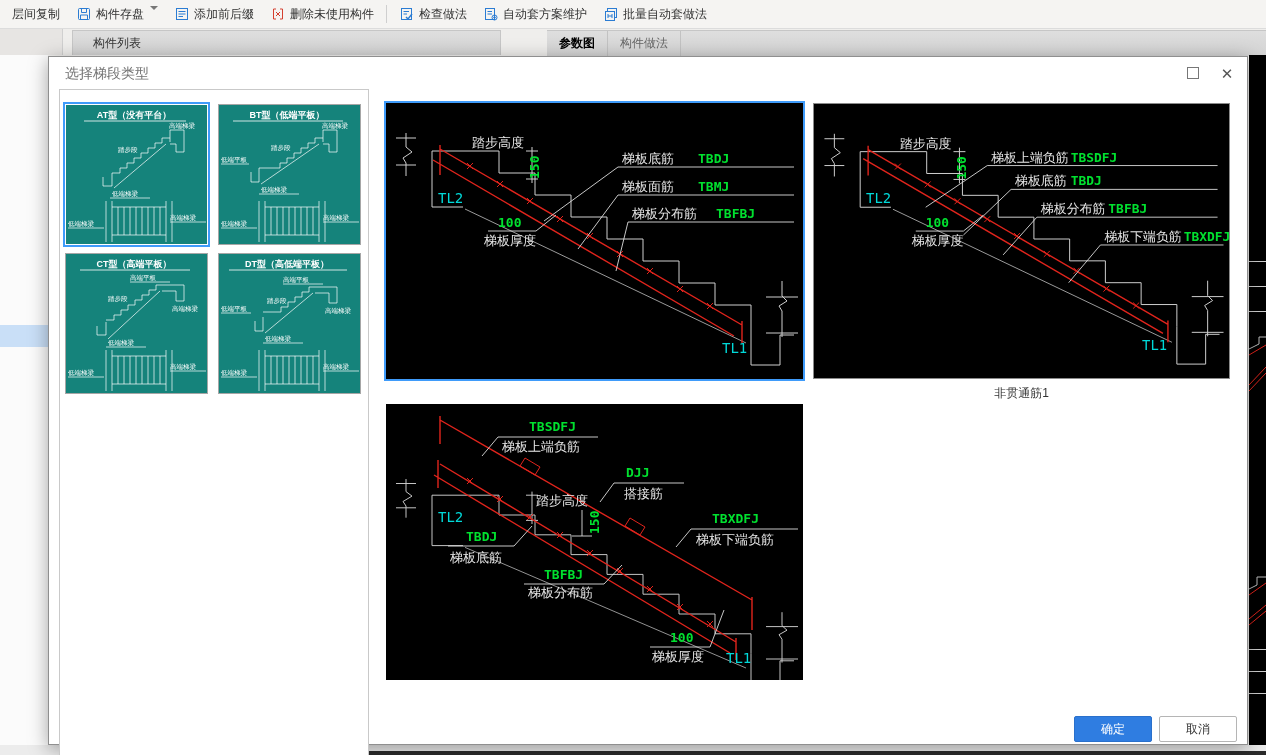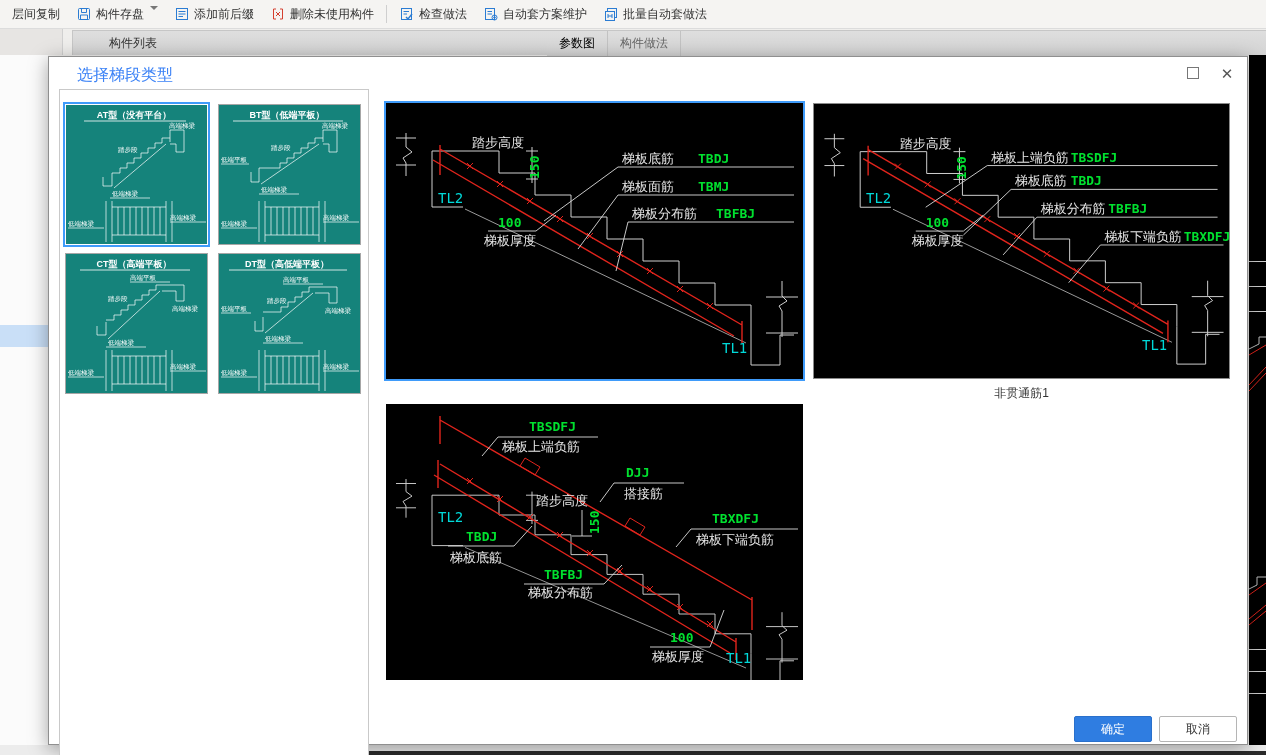--- a/index.html
+++ b/index.html
@@ -8,39 +8,39 @@
   
   .toolbar{position:absolute;left:0;top:0;right:0;height:28px;background:#f5f4f2;
            border-bottom:1px solid #dcdcdc;display:flex;align-items:center;padding-left:4px}
   .tb-item{display:flex;gap:4px;padding:3px 8px;font-size:12px;color:#333;cursor:pointer;white-space:nowrap}
   .tb-item svg{display:block}
   .tb-sep{width:1px;height:18px;background:#cfcfcf;margin:0 4px}
   .caret{width:0;height:0;border-left:4px solid transparent;border-right:4px solid transparent;border-top:4px solid #777;margin-left:2px}
   
   .subheader{position:absolute;left:0;top:29px;right:0;height:26px;background:#efeeec}
   .sub-left{position:absolute;left:0;top:0;width:62px;height:26px;background:#e7e5e3;border-right:1px solid #d0d0d0}
-  .sub-main{position:absolute;left:72px;top:1px;width:491px;height:25px;background:linear-gradient(#dedede,#d3d3d3);
-            border:1px solid #c6c6c6;border-bottom:none;display:flex;align-items:center;padding-left:36px;font-size:12px;color:#333;box-sizing:border-box}
+  .sub-main{position:absolute;left:72px;top:1px;width:429px;height:25px;background:linear-gradient(#dedede,#d3d3d3);
+            border:1px solid #c6c6c6;border-bottom:none;display:flex;align-items:center;padding-left:20px;font-size:12px;color:#333;box-sizing:border-box}
   .sub-tabs{position:absolute;left:547px;top:1px;right:0;height:25px;background:linear-gradient(#dedede,#d3d3d3);
             border-top:1px solid #c6c6c6;display:flex;align-items:stretch}
   .tab{padding:0 12px;font-size:12px;display:flex;align-items:center;border-right:1px solid #c2c2c2;cursor:pointer;color:#666}
-  .tab.active{font-weight:normal;color:#000}
+  .tab.active{font-weight:bold;color:#000}
   
   .left-bg{position:absolute;left:0;top:55px;width:48px;bottom:10px;background:#fbfbfb}
   .left-bg .sel{position:absolute;left:0;top:270px;width:48px;height:22px;background:#c9dff7}
   .right-strip{position:absolute;right:0;top:55px;width:17px;height:696px;background:#000;overflow:hidden;
                font-family:"DejaVu Sans Mono",monospace}
   .rs-txt{position:absolute;left:19px;color:#00e12f;font-size:13px;font-weight:normal;white-space:nowrap}
   .rs-line{position:absolute;left:0;width:17px;height:1px;background:#cfcfcf}
   .bottom-strip{position:absolute;left:0;bottom:0;right:0;height:10px;background:#ececec}
   .bottom-strip .dark{position:absolute;left:62px;right:0;bottom:0;height:4px;background:#2b2b2b}
   
   .dialog{position:absolute;left:48px;top:56px;width:1200px;height:689px;background:#fff;
           border:1px solid #8f8f8f;box-shadow:0 4px 18px rgba(0,0,0,.35);box-sizing:border-box}
-  .dlg-title{position:absolute;left:28px;top:8px;font-size:16px;color:#3b82f6}
+  .dlg-title{position:absolute;left:16px;top:8px;font-size:14px;color:#737373}
   .dlg-btns{position:absolute;right:8px;top:6px;display:flex;gap:10px}
   .wbtn{width:24px;height:20px;display:flex;align-items:center;justify-content:center;cursor:pointer}
   .max-glyph{width:10px;height:10px;border:1px solid #777}
   .close-glyph{font-size:15px;color:#555;line-height:1}
   
   .type-panel{position:absolute;left:10px;top:32px;width:310px;height:754px;border:1px solid #c9c9c9;background:#fff;box-sizing:border-box}
   .thumb{position:absolute;width:141px;height:139px;border:1px solid #a6a6a6;cursor:pointer}
   .thumb.selected{border:1px solid #fff;outline:2px solid #3f9bfa}
   .thumb svg{display:block;width:100%;height:100%;background:#15837b}
   .t1{left:5px;top:14px}.t2{left:158px;top:14px}.t3{left:5px;top:163px}.t4{left:158px;top:163px}

